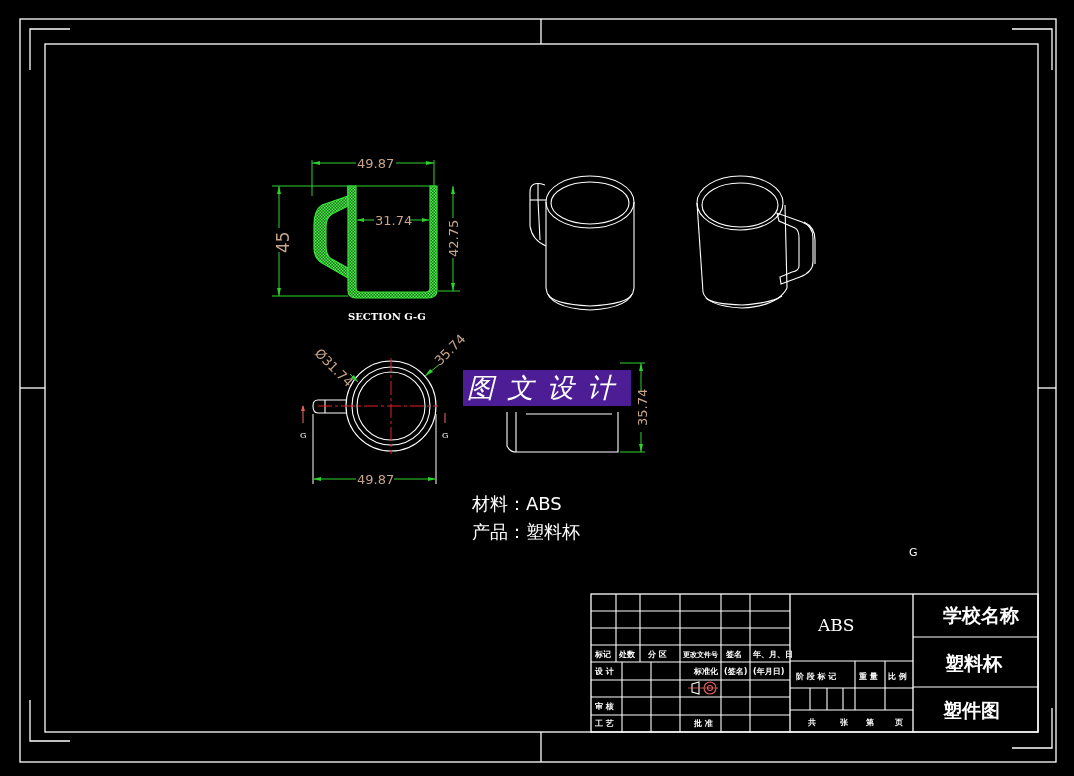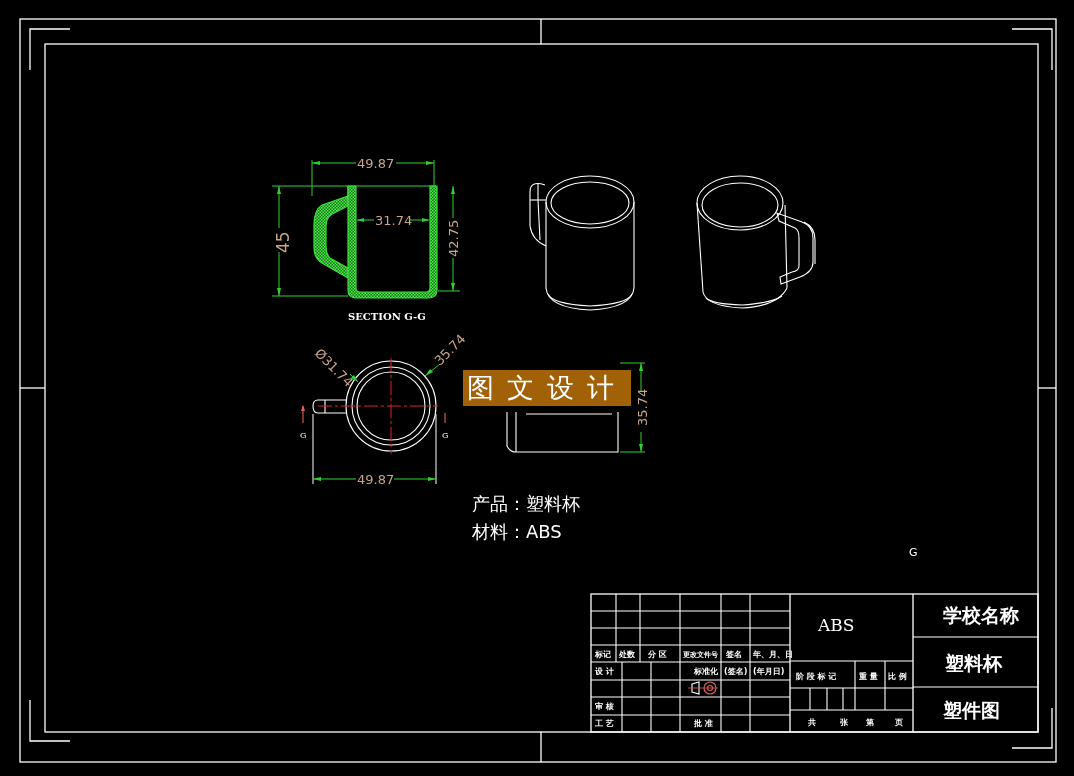--- a/index.html
+++ b/index.html
@@ -6,21 +6,21 @@
   body { width: 1074px; height: 776px; overflow: hidden; position: relative; font-family: "DejaVu Sans", sans-serif; }
   #drawing { position: absolute; left: 0; top: 0; width: 1074px; height: 776px; }
   .ln { stroke: #ffffff; stroke-width: 1.3; fill: none; }
   .ln2 { stroke: #ffffff; stroke-width: 1.1; fill: none; }
   .dim { stroke: #2fd12f; stroke-width: 1; fill: none; }
   .dimfill { fill: #2fd12f; }
   .center { stroke: #e0202a; stroke-width: 1; fill: none; stroke-dasharray: 14 3 3 3; }
   .dimtxt { fill: #c8a58a; font-family: "DejaVu Sans", sans-serif; font-size: 13px; }
   .label { fill: #ffffff; font-family: "DejaVu Serif", serif; }
   .hatch { fill: url(#hatchPat); stroke: #39e23a; stroke-width: 1.2; }
-  .watermark { position: absolute; left: 463px; top: 370px; font-family: "DejaVu Serif", serif; font-size: 27px; letter-spacing: 13px; color: #fff; background: #a16207; padding: 0 4px; }
+  .watermark { position: absolute; left: 463px; top: 370px; font-family: "DejaVu Serif", serif; font-size: 27px; letter-spacing: 13px; color: #fff; background: #4c1d95; padding: 0 4px; font-style: italic; }
   .notes { position: absolute; left: 472px; top: 490px; font-family: "DejaVu Sans", sans-serif; font-size: 18px; line-height: 28px; color: #fff; }
   .tb-small { fill: #ffffff; font-family: "DejaVu Sans", sans-serif; font-size: 8px; font-weight: bold; }
   .tb-big { fill: #ffffff; font-family: "DejaVu Serif", serif; font-size: 19px; font-weight: bold; }
   .tb-mid { fill: #ffffff; font-family: "DejaVu Serif", serif; font-size: 17px; }
 </style>
 </head>
 <body>
 
 <svg id="drawing" viewBox="0 0 1074 776" xmlns="http://www.w3.org/2000/svg">
   <defs>
@@ -220,15 +220,15 @@
 
     <text class="tb-big" x="943" y="622">学校名称</text>
     <text class="tb-big" x="945" y="670">塑料杯</text>
     <text class="tb-big" x="943" y="717">塑件图</text>
   </g>
 </svg>
 
 <div class="watermark">图文设计</div>
 
 <div class="notes">
+  <div>材料：ABS</div>
   <div>产品：塑料杯</div>
-  <div>材料：ABS</div>
 </div>
 
 </body></html>

